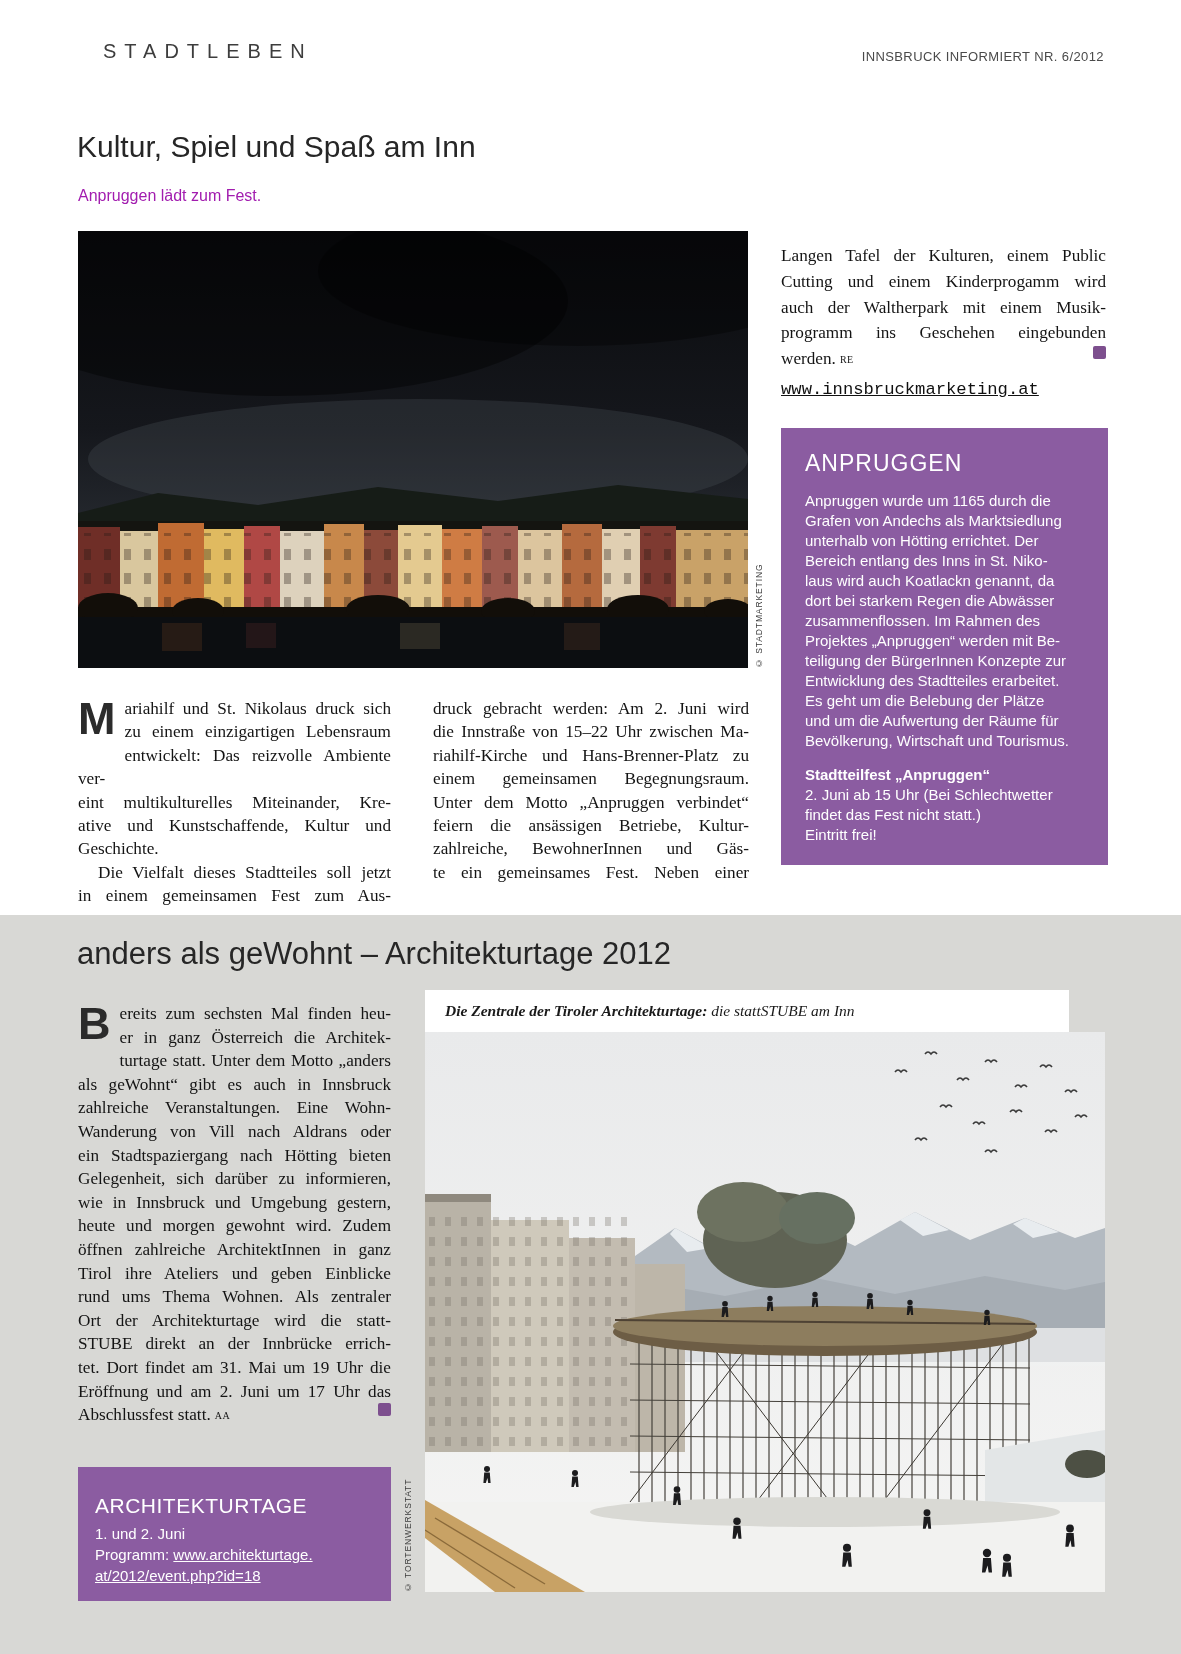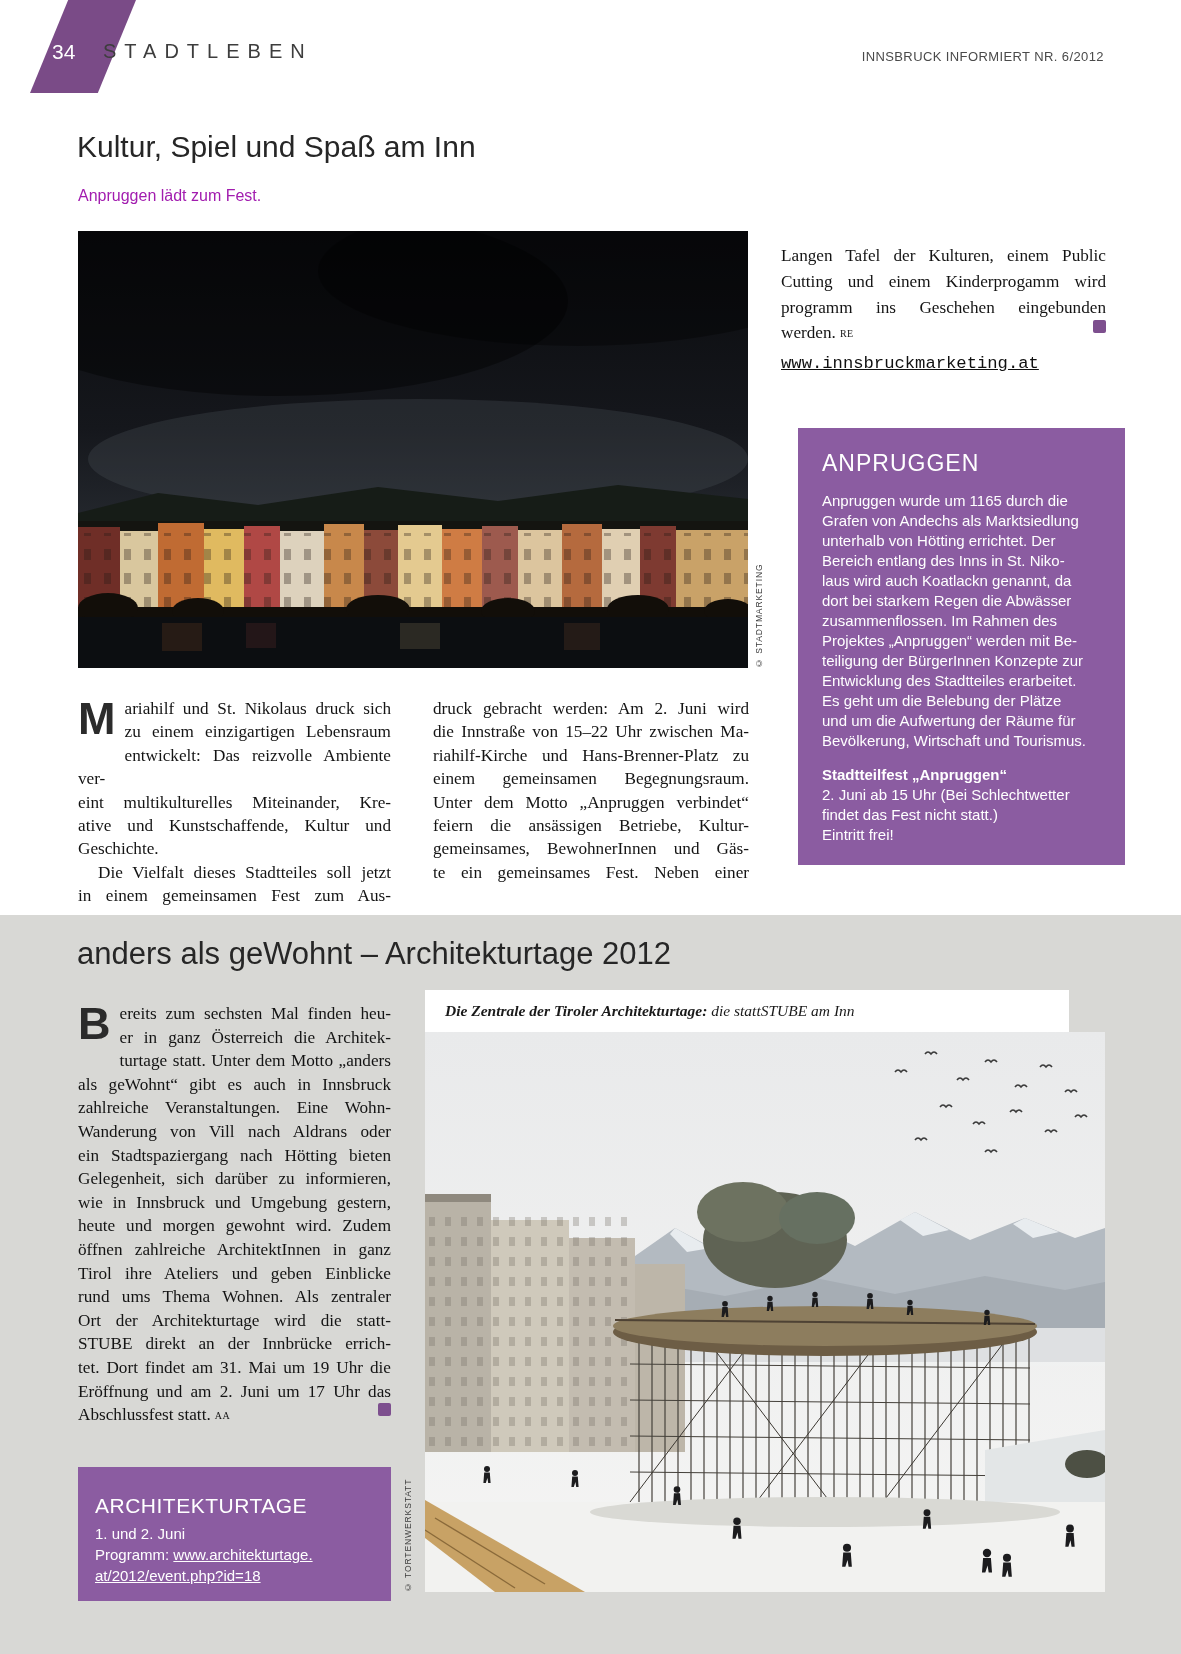--- a/index.html
+++ b/index.html
@@ -41,21 +41,21 @@
   .endrow{display:flex;align-items:flex-start;line-height:23.4px;}
   .supref{font-size:10px;letter-spacing:.5px;margin-left:4px;align-self:flex-start;
           position:relative;top:1px;font-family:"Liberation Serif",serif;}
   .fill{flex:1;}
   .endmark{width:13px;height:13px;background:#7d4f8e;border-radius:2px;flex:0 0 auto;}
   .plink{display:inline-block;margin-top:5px;color:#101010;text-decoration:underline;
          font-family:Liberation Mono, monospace;font-size:17.2px;}
 
   
   .infobox{position:absolute;background:#8b5ca1;color:#fff;box-sizing:border-box;}
-  .box1{left:781px;top:428px;width:327px;padding:22px 32px 20px 24px;margin-left:17px;}
+  .box1{left:781px;top:428px;width:327px;padding:22px 32px 20px 24px;}
   .ibox-title{font-size:23px;letter-spacing:1px;font-weight:400;margin-bottom:14px;}
   .ibox-body{font-size:15px;line-height:20px;white-space:pre-line;}
   .ibox-subtitle{font-size:15px;font-weight:700;margin-top:14px;line-height:20px;}
   .box2{left:78px;top:1467px;width:313px;padding:27px 17px 15px 17px;}
   .box2 .ibox-title{font-size:21px;margin-bottom:5px;letter-spacing:.5px;}
   .ibox-line{font-size:15px;line-height:21px;}
   .wlink{color:#fff;text-decoration:underline;}
 
   
   .gray-section{position:absolute;left:0;top:915px;width:1181px;height:739px;background:#d8d8d5;}
@@ -65,23 +65,20 @@
           font-size:15.5px;color:#1a1a1a;white-space:nowrap;}
   .cap-b{font-weight:700;font-style:italic;}
   .cap-i{font-style:italic;}
   .photo2{position:absolute;left:425px;top:1032px;width:680px;height:560px;background:#fff;}
 </style>
 </head>
 <body>
 
 <div class="page">
 
-  <div class="corner-tab">
-    <span class="page-number">34</span>
-  </div>
   <div class="section-title">STADTLEBEN</div>
   <div class="masthead">INNSBRUCK INFORMIERT NR. 6/2012</div>
 
   <h1 class="a1-title" style="margin:0;">Kultur, Spiel und Spaß am Inn</h1>
   <div class="a1-subtitle">Anpruggen lädt zum Fest.</div>
 
   <div class="photo1">
     <svg viewBox="0 0 670 437" preserveAspectRatio="none">
       <defs>
         <linearGradient id="sky1" x1="0" y1="0" x2="0" y2="1">
@@ -137,20 +134,21 @@
         <rect x="168" y="392" width="30" height="25" fill="#b04845"></rect>
       </g>
     </svg>
   </div>
   <div class="credit1 photo-credit">© STADTMARKETING</div>
 
   <div class="serifcol col3">
     <div>
         <div class="tline">Langen Tafel der Kulturen, einem Public</div>
         <div class="tline">Cutting und einem Kinderprogamm wird</div>
+        <div class="tline">auch der Waltherpark mit einem Musik-</div>
         <div class="tline">programm ins Geschehen eingebunden</div>
       </div>
     <div class="endrow">
       <span>werden.</span>
       <span class="supref">RE</span>
       <span class="fill"></span>
       <span class="endmark"></span>
     </div>
     <a class="plink" href="#">www.innsbruckmarketing.at</a>
   </div>
@@ -190,21 +188,21 @@
       </div>
   </div>
   <div class="serifcol col2">
     <div>
         <div class="tline">druck gebracht werden: Am 2. Juni wird</div>
         <div class="tline">die Innstraße von 15–22 Uhr zwischen Ma-</div>
         <div class="tline">riahilf-Kirche und Hans-Brenner-Platz zu</div>
         <div class="tline">einem gemeinsamen Begegnungsraum.</div>
         <div class="tline">Unter dem Motto „Anpruggen verbindet“</div>
         <div class="tline">feiern die ansässigen Betriebe, Kultur-</div>
-        <div class="tline">gemeinsames, BewohnerInnen und Gäs-</div>
+        <div class="tline">zahlreiche, BewohnerInnen und Gäs-</div>
         <div class="tline">te ein gemeinsames Fest. Neben einer</div>
       </div>
   </div>
 
   <div class="gray-section"></div>
   <h2 class="a2-title" style="margin:0;">anders als geWohnt – Architekturtage 2012</h2>
 
   <div class="serifcol colD">
     <span class="dropcap">B</span>
     <div>

